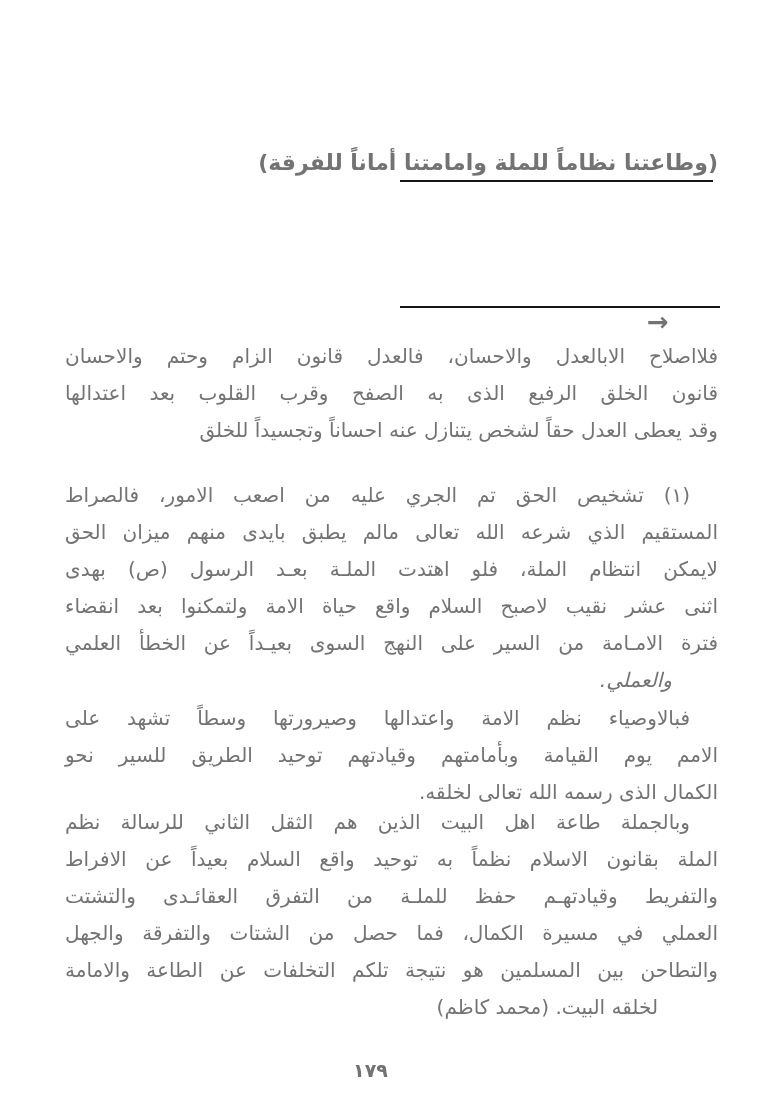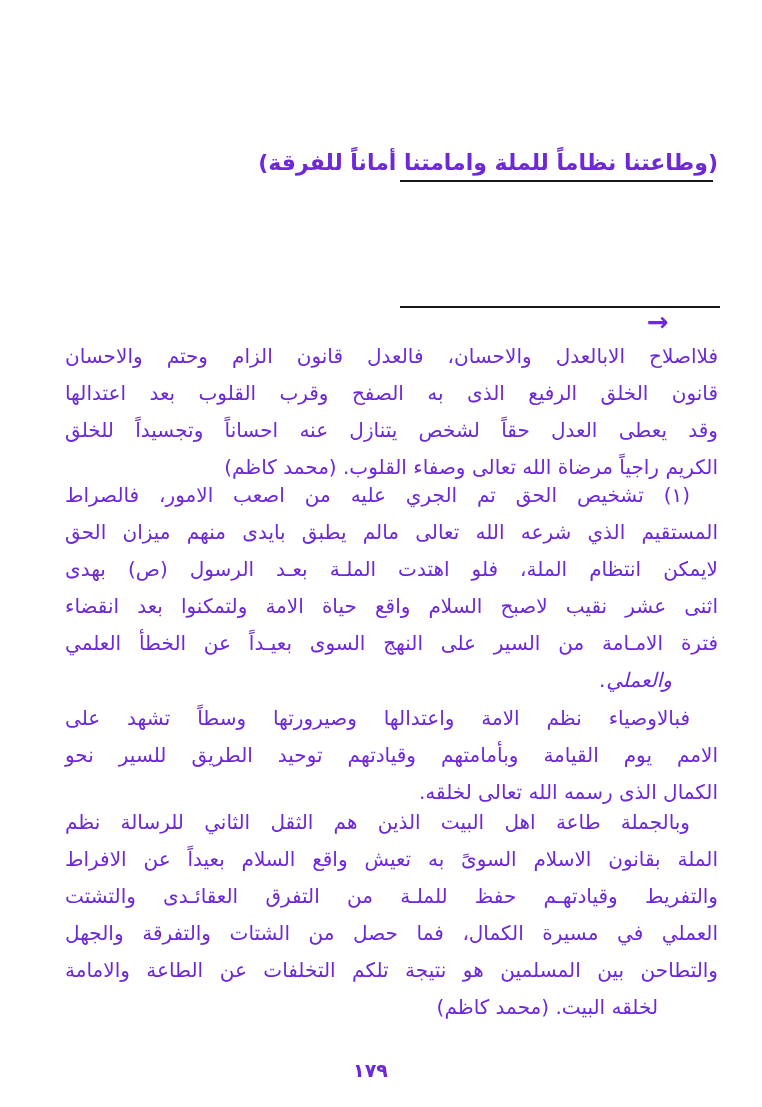--- a/index.html
+++ b/index.html
@@ -6,21 +6,21 @@
     margin: 0;
     padding: 0;
     background: #e8e8e8;
   }
   .stage {
     position: relative;
     width: 762px;
     height: 1107px;
     margin: 0 auto;
     background: #ffffff;
-    color: #6d28d9;
+    color: #737373;
     font-family: "DejaVu Sans", sans-serif;
     direction: rtl;
     overflow: hidden;
   }
   .heading {
     position: absolute;
     top: 131px;
     left: 44px;
     right: 44px;
     text-align: right;
@@ -104,41 +104,40 @@
 
 
   <div class="separator-rule"></div>
 
   <div class="continuation-arrow">→</div>
 
   <div class="para p-cont">
       <div class="line">فلااصلاح الابالعدل والاحسان، فالعدل قانون الزام وحتم والاحسان</div>
       <div class="line">قانون الخلق الرفيع الذى به الصفح وقرب القلوب بعد اعتدالها</div>
       <div class="line">وقد يعطى العدل حقاً لشخص يتنازل عنه احساناً وتجسيداً للخلق</div>
-      <div class="line">الكريم راجياً مرضاة الله تعالى وصفاء القلوب. (محمد كاظم)</div>
     </div>
 
   <div class="para p-foot indent-first">
       <div class="line">(١) تشخيص الحق تم الجري عليه من اصعب الامور، فالصراط</div>
       <div class="line">المستقيم الذي شرعه الله تعالى مالم يطبق بايدى منهم ميزان الحق</div>
       <div class="line">لايمكن انتظام الملة، فلو اهتدت الملـة بعـد الرسول (ص) بهدى</div>
       <div class="line">اثنى عشر نقيب لاصبح السلام واقع حياة الامة ولتمكنوا بعد انقضاء</div>
       <div class="line">فترة الامـامة من السير على النهج السوى بعيـداً عن الخطأ العلمي</div>
       <div class="line">والعملي.</div>
     </div>
 
   <div class="para p-witness indent-first">
       <div class="line">فبالاوصياء نظم الامة واعتدالها وصيرورتها وسطاً تشهد على</div>
       <div class="line">الامم يوم القيامة وبأمامتهم وقيادتهم توحيد الطريق للسير نحو</div>
       <div class="line">الكمال الذى رسمه الله تعالى لخلقه.</div>
     </div>
 
   <div class="para p-concl indent-first">
       <div class="line">وبالجملة طاعة اهل البيت الذين هم الثقل الثاني للرسالة نظم</div>
-      <div class="line">الملة بقانون الاسلام السوىً به تعيش واقع السلام بعيداً عن الافراط</div>
+      <div class="line">الملة بقانون الاسلام نظماً به توحيد واقع السلام بعيداً عن الافراط</div>
       <div class="line">والتفريط وقيادتهـم حفظ للملـة من التفرق العقائـدى والتشتت</div>
       <div class="line">العملي في مسيرة الكمال، فما حصل من الشتات والتفرقة والجهل</div>
       <div class="line">والتطاحن بين المسلمين هو نتيجة تلكم التخلفات عن الطاعة والامامة</div>
       <div class="line">لخلقه البيت. (محمد كاظم)</div>
     </div>
 
   <div class="page-number">١٧٩</div>
 
 </div>
 

